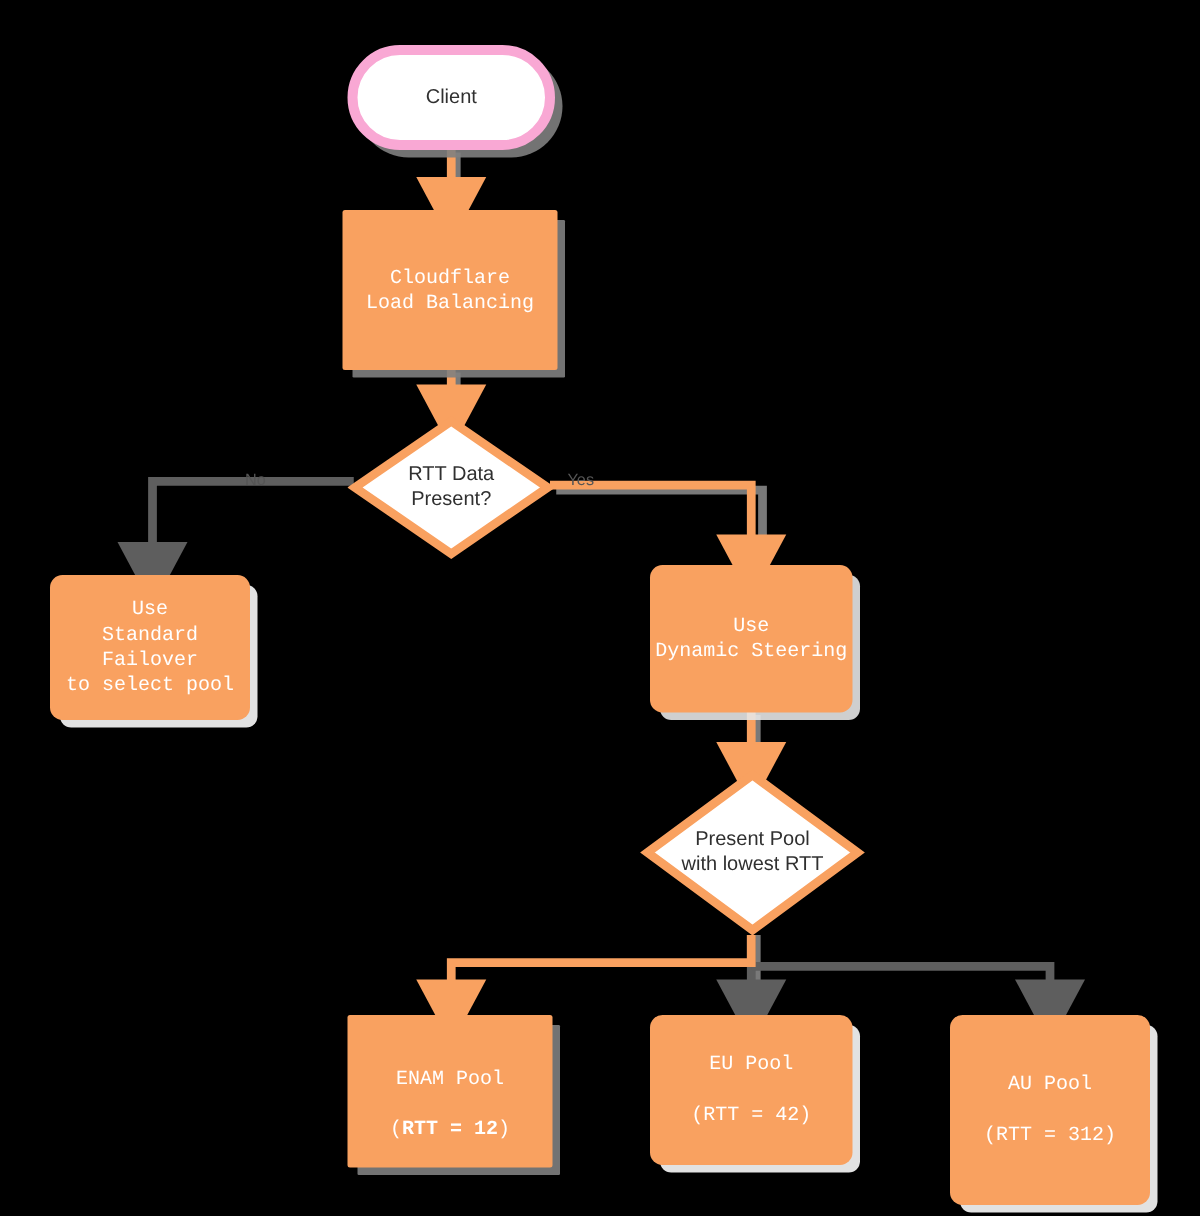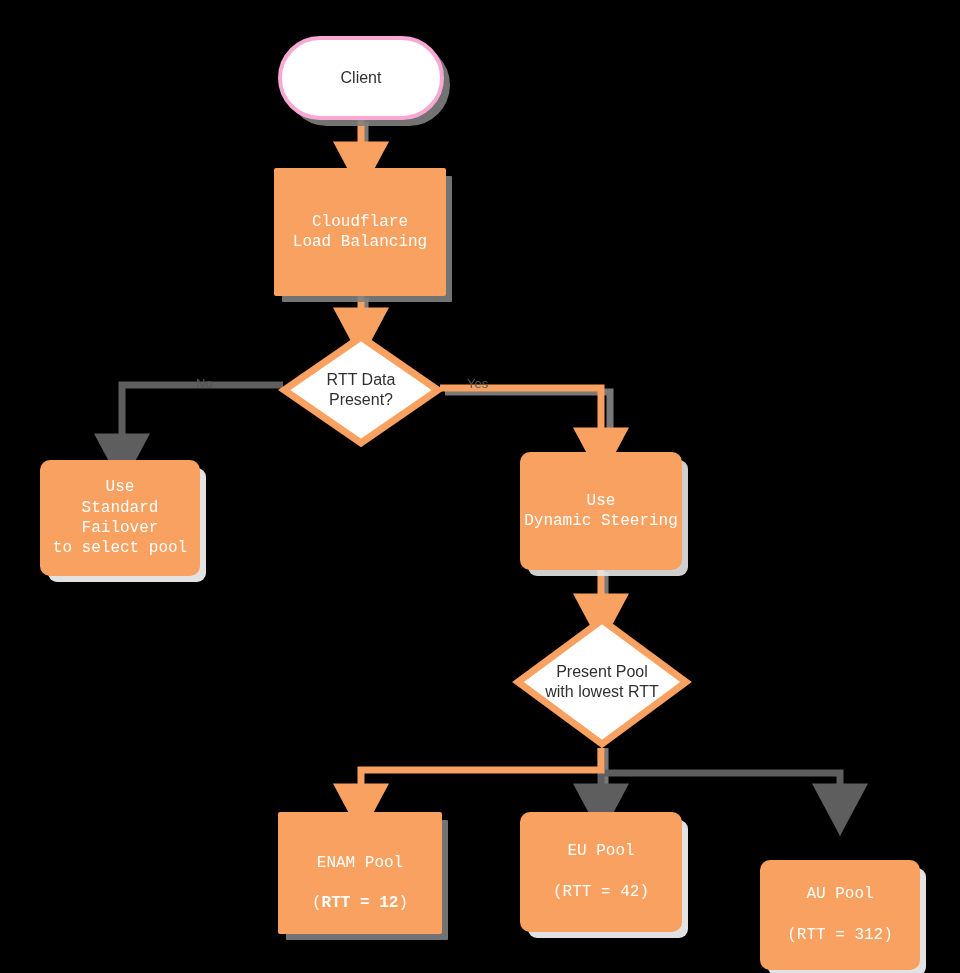--- a/index.html
+++ b/index.html
@@ -105,21 +105,21 @@
 
     <g stroke="#F9A160" stroke-width="7" fill="none">
       <path d="M361,116 L361,166" marker-end="url(#arrow-orange)"></path>
       <path d="M361,294 L361,332" marker-end="url(#arrow-orange)"></path>
       <path d="M440,388 L601,388 L601,452" marker-end="url(#arrow-orange)"></path>
       <path d="M601,568 L601,618" marker-end="url(#arrow-orange)"></path>
       <path d="M601,748 L601,770 L361,770 L361,808" marker-end="url(#arrow-orange)"></path>
     </g>
   </svg>
 
-  <div class="node node-white" style="left:278px; top:36px; width:166px; height:84px; border:4px solid #f9a8d4; border-radius:42px; box-shadow:7px 7px 0 -1px rgba(128,128,128,0.9);">
+  <div class="node node-white" style="left:278px; top:36px; width:166px; height:84px; border:8px solid #f9a8d4; border-radius:42px; box-shadow:7px 7px 0 -1px rgba(128,128,128,0.9);">
     <span class="label-text">Client</span>
   </div>
 
   <div class="node node-fill" style="left:274px; top:168px; width:172px; height:128px; border-radius:2px; box-shadow:7px 7px 0 -1px rgba(128,128,128,0.9);">
     <span class="label-text">Cloudflare
 Load Balancing</span>
   </div>
 
   <div class="diamond-wrap" style="left:278px; top:330px; width:166px; height:120px;">
     <svg width="166" height="120" viewBox="0 0 166 120" style="position:absolute;left:0;top:0;">
@@ -155,27 +155,27 @@
     </span>
   </div>
 
   <div class="node node-fill" style="left:520px; top:812px; width:162px; height:120px; border-radius:10px; box-shadow:7px 7px 0 -1px rgba(245,245,245,0.92);">
     <span>
       <span class="label-text">EU Pool</span>
       <span class="label-text">(RTT = 42)</span>
     </span>
   </div>
 
-  <div class="node node-fill" style="left:760px; top:860px; width:160px; height:110px; border-radius:10px; box-shadow:7px 7px 0 -1px rgba(245,245,245,0.92);">
+  <div class="node node-fill" style="left:760px; top:812px; width:160px; height:152px; border-radius:10px; box-shadow:7px 7px 0 -1px rgba(245,245,245,0.92);">
     <span>
       <span class="label-text">AU Pool</span>
       <span class="label-text">(RTT = 312)</span>
     </span>
   </div>
 
   <div class="edge-label" style="left:196px; top:376px; width:44px;">
     <span>No</span>
   </div>
-  <div class="edge-label" style="left:467px; top:376px; width:44px;">
+  <div class="edge-label" style="left:454px; top:376px; width:44px;">
     <span>Yes</span>
   </div>
 
 </div>
 
 </body></html>

